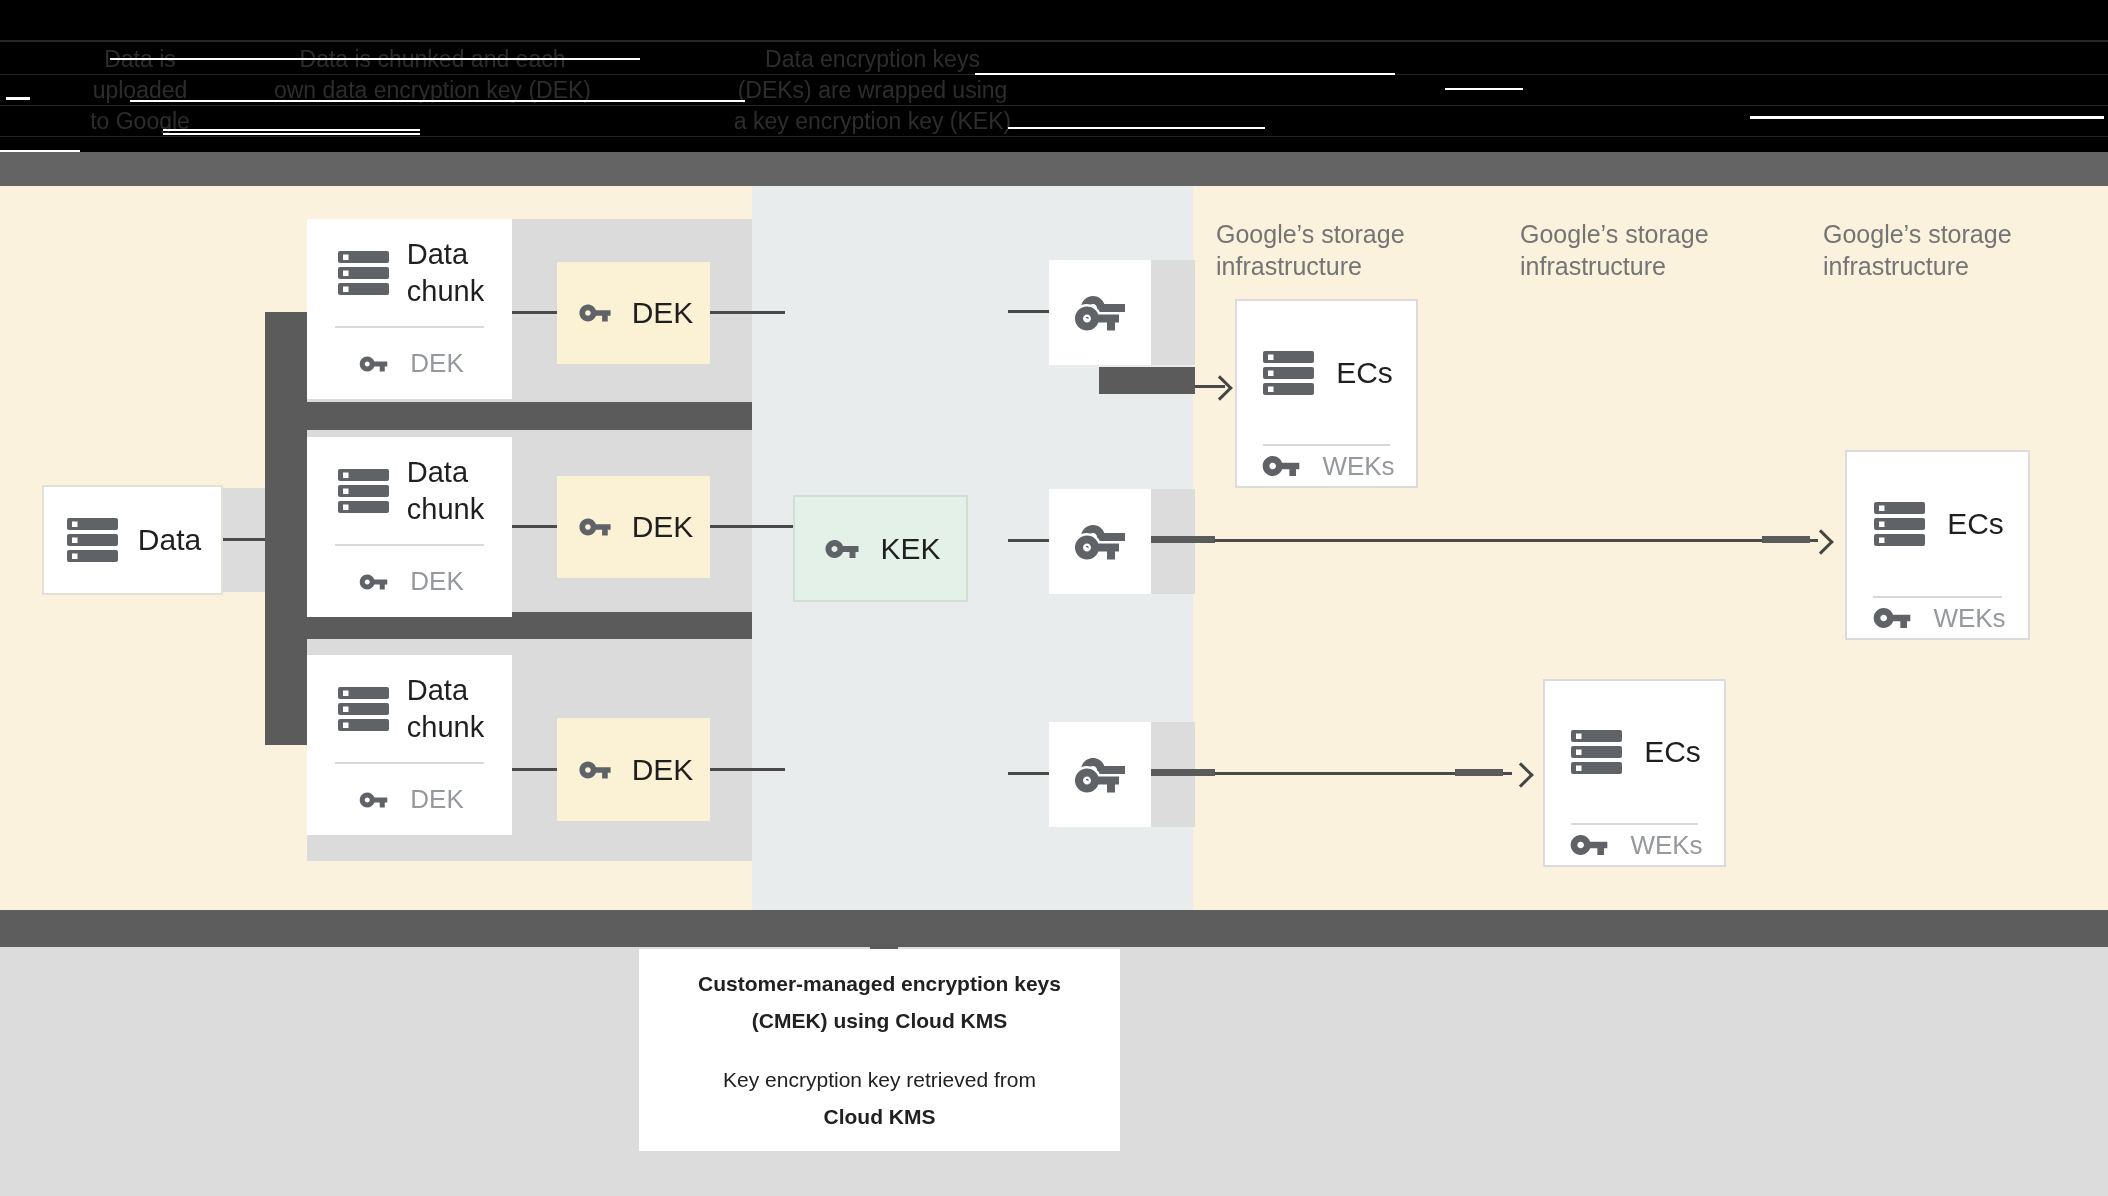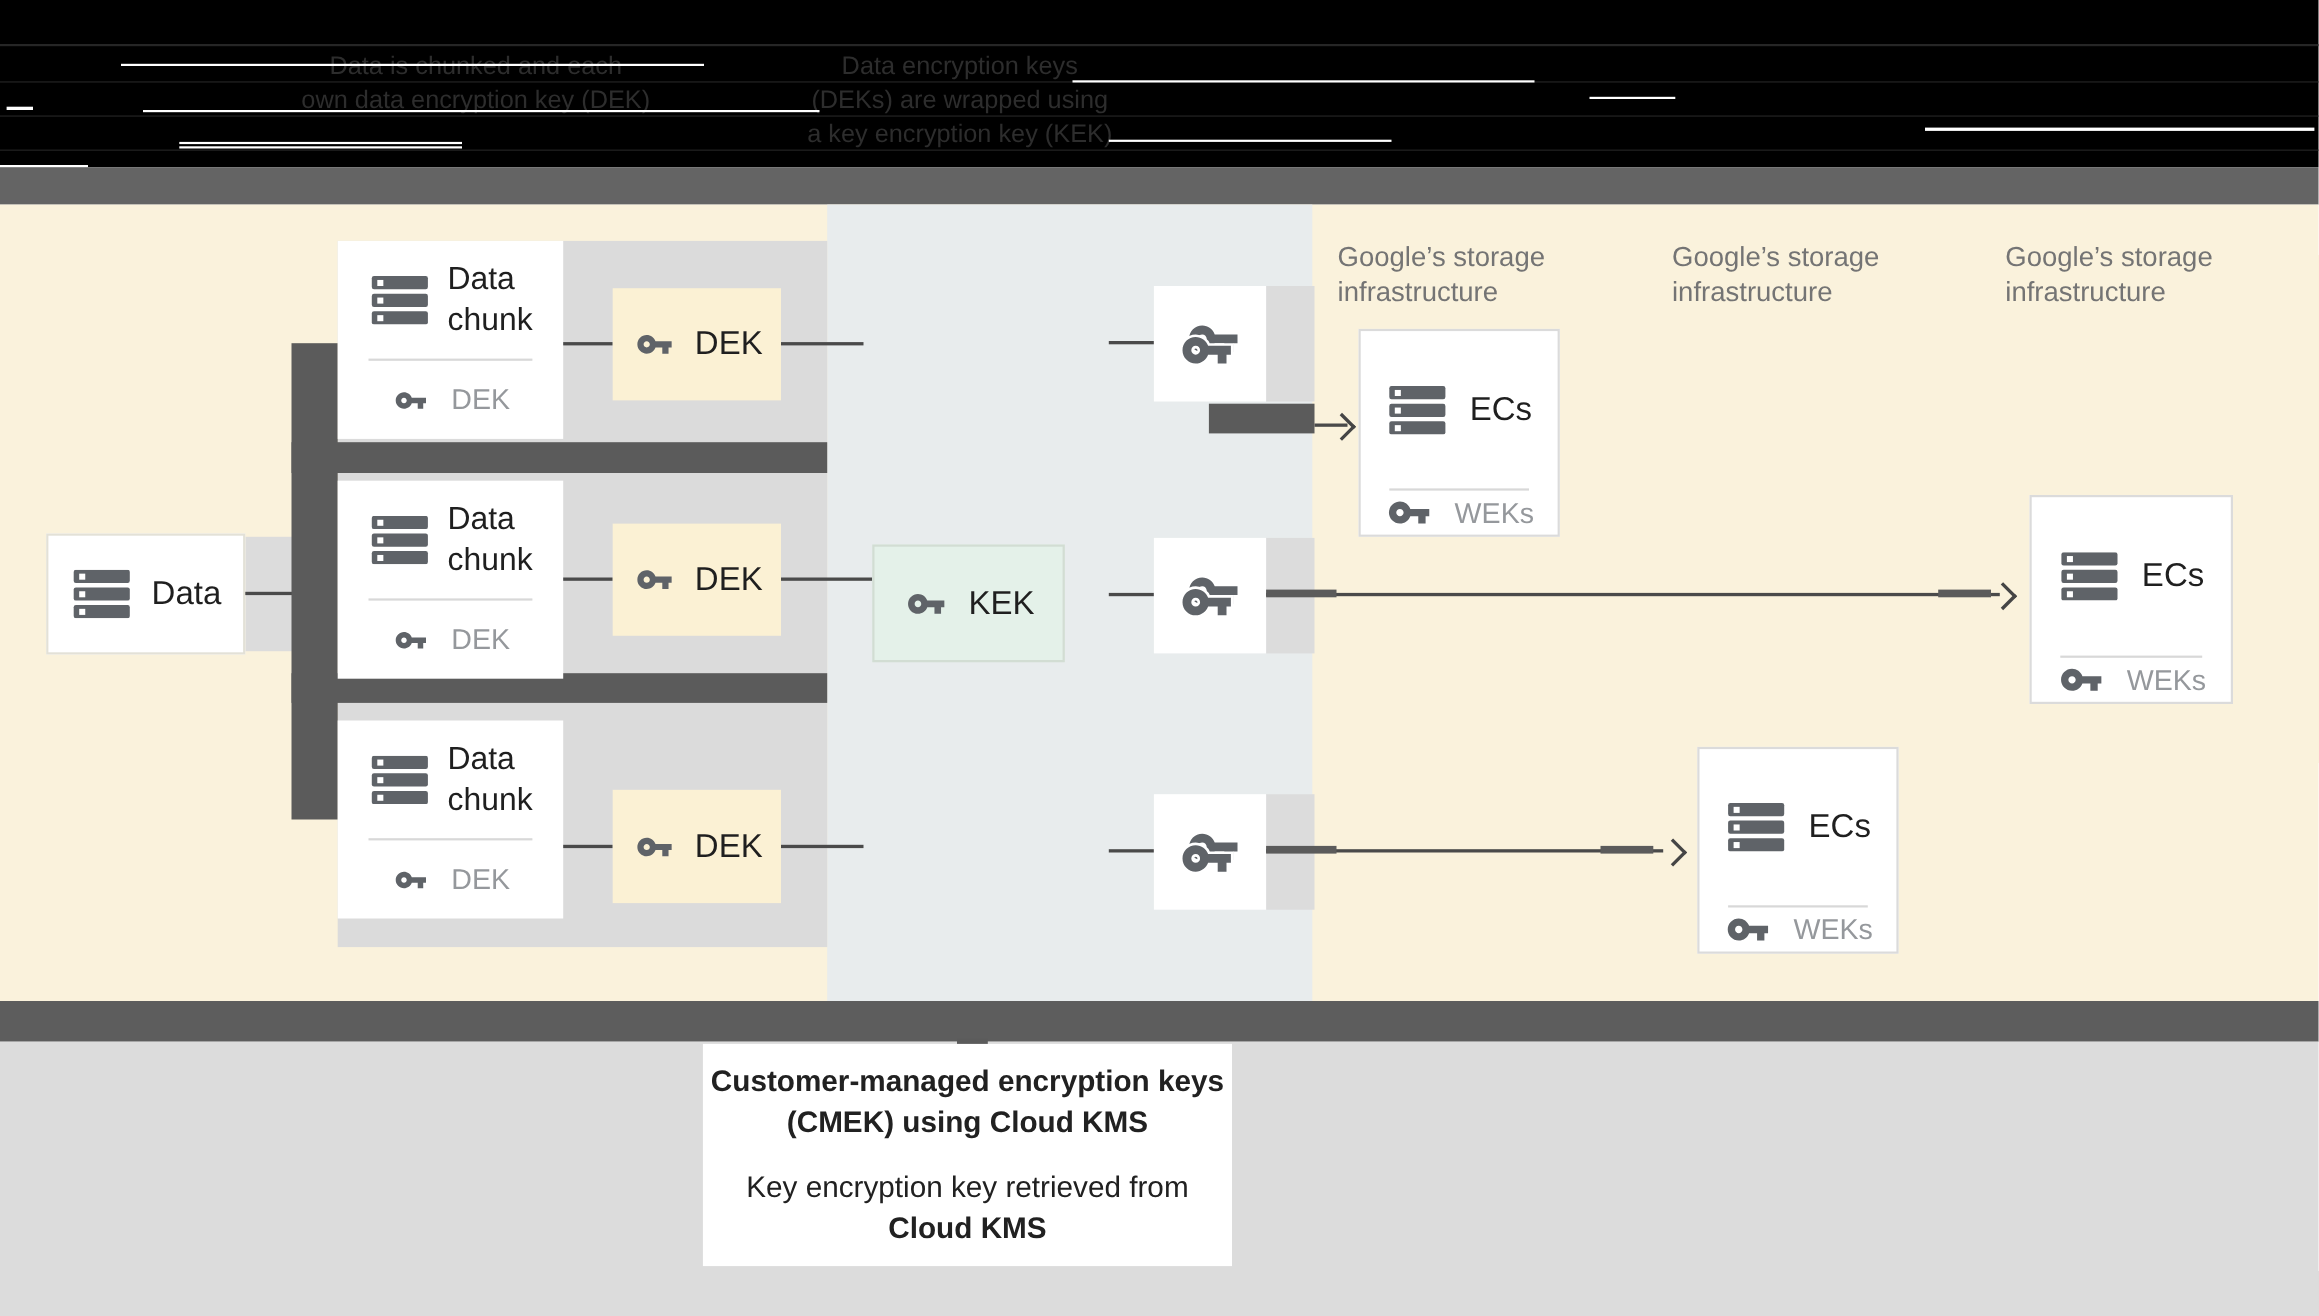--- a/index.html
+++ b/index.html
@@ -38,21 +38,21 @@
   .ecsbox{width:183px;background:#fff;border:2px solid #dbdbdb;box-sizing:border-box;
           display:flex;flex-direction:column;}
   .ecsbox .top{height:148px;display:flex;align-items:center;justify-content:center;gap:20px;}
   .ecsbox .title{font-size:30px;color:#1f1f1f;}
   .storage-label{color:#747474;font-size:25px;line-height:32px;}
   
   .bar-bottom{left:0;top:910px;width:2108px;height:37px;background:#5d5d5d;}
   .footer-bg{left:0;top:947px;width:2108px;height:249px;background:#dcdcdc;}
   .caption-card{left:639px;top:949px;width:481px;height:202px;background:#fff;
                 display:flex;flex-direction:column;align-items:center;justify-content:center;
-                color:#212121;font-size:27px;line-height:37px;text-align:center;}
+                color:#212121;font-size:21px;line-height:37px;text-align:center;}
   .caption-card .b{font-weight:bold;}
   .caption-gap{height:22px;}
   svg{display:block;}
 </style>
 </head>
 <body>
 
 <svg width="0" height="0" style="position:absolute">
   <defs>
     <path id="keypath" d="M12.65 10C11.83 7.67 9.61 6 7 6c-3.31 0-6 2.69-6 6s2.69 6 6 6c2.61 0 4.83-1.67 5.65-4H17v4h4v-4h2v-4H12.65zM7 14c-1.1 0-2-.9-2-2s.9-2 2-2 2 .9 2 2-.9 2-2 2z"></path>
@@ -75,20 +75,25 @@
 </svg>
 
 <div id="stage">
 
   <div class="abs band-black"></div>
   <div class="abs scanline" style="left:0;top:40px;width:2108px;height:2px"></div>
   <div class="abs scanline" style="left:0;top:74px;width:2108px;height:1px"></div>
   <div class="abs scanline" style="left:0;top:105px;width:2108px;height:1px"></div>
   <div class="abs scanline" style="left:0;top:136px;width:2108px;height:1px"></div>
 
+  <div class="abs hcol" style="left:40px;top:44px;width:200px">
+    <div>Data is</div>
+    <div>uploaded</div>
+    <div>to Google</div>
+  </div>
   <div class="abs hcol" style="left:250px;top:44px;width:365px">
     <div>Data is chunked and each</div>
     <div>own data encryption key (DEK)</div>
   </div>
   <div class="abs hcol" style="left:700px;top:44px;width:345px">
     <div>Data encryption keys</div>
     <div>(DEKs) are wrapped using</div>
     <div>a key encryption key (KEK)</div>
   </div>
 

